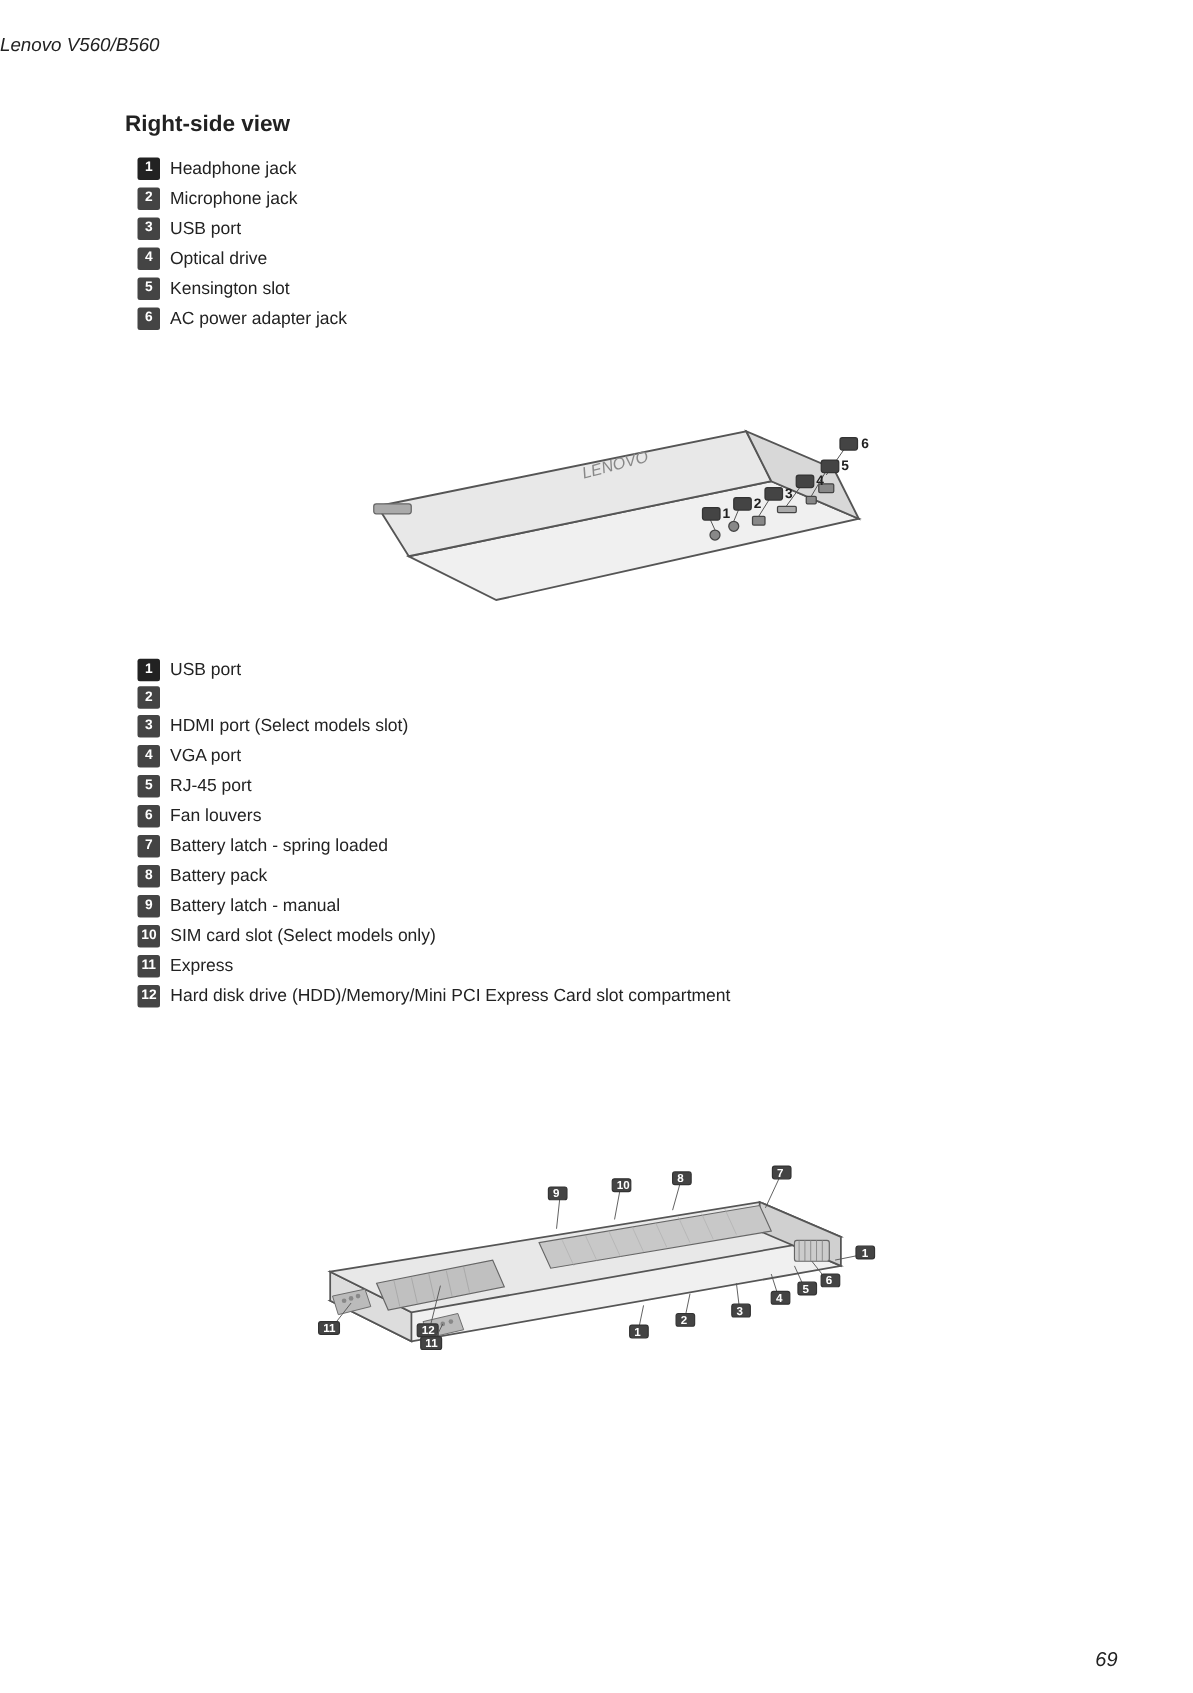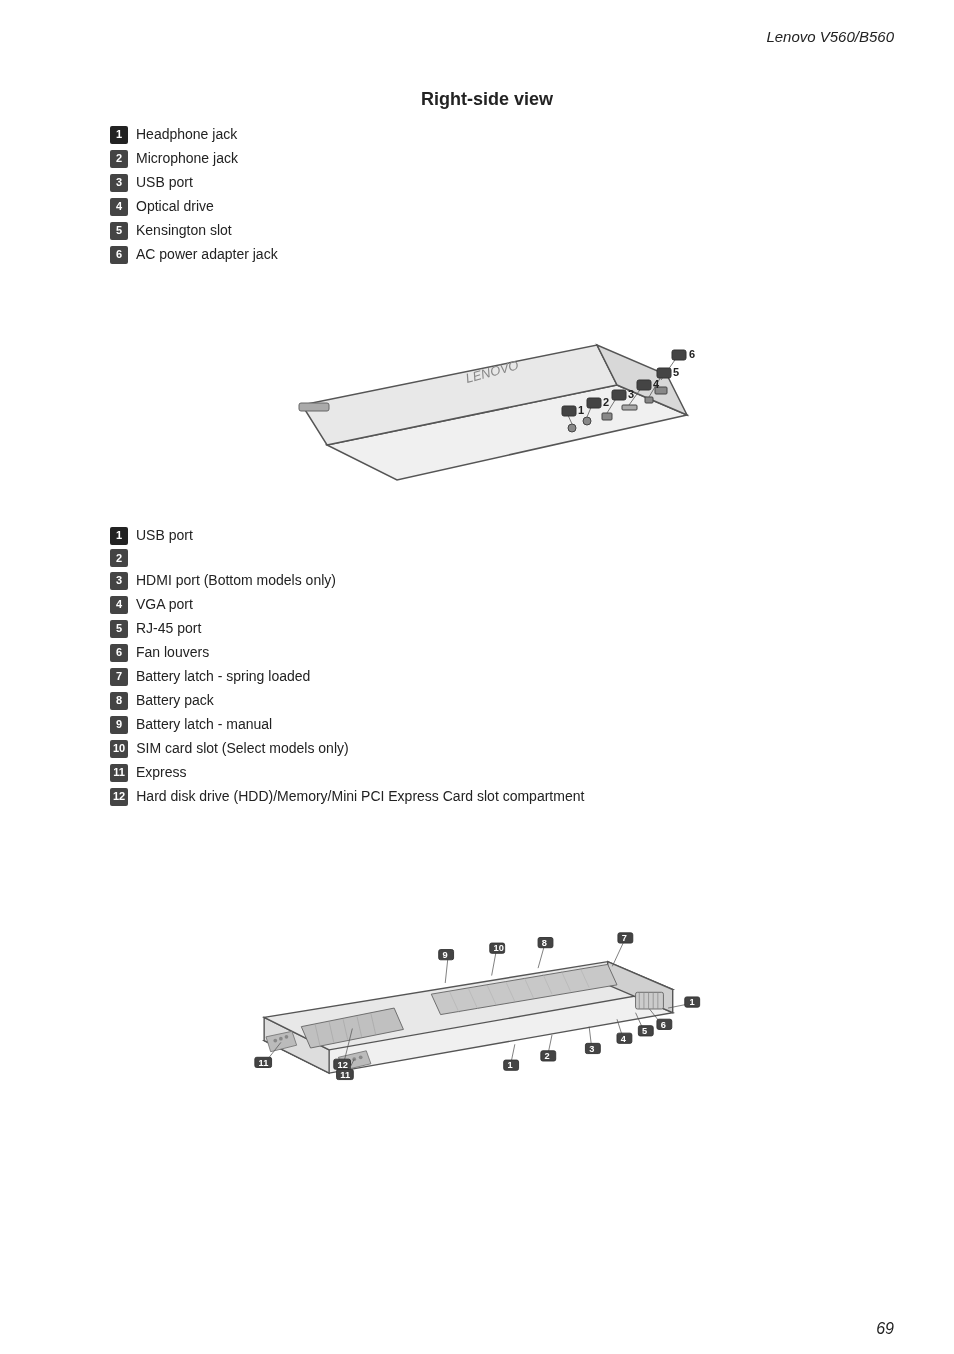--- a/index.html
+++ b/index.html
@@ -6,35 +6,33 @@
     body {
       width: 954px;
       min-height: 1354px;
       background: #ffffff;
       font-family: Arial, Helvetica, sans-serif;
       font-size: 14px;
       color: #222;
       position: relative;
     }
     .page-header {
-      text-align: right;
-      padding: 28px 60px 0 12px;
+      padding: 28px 60px 0 0;
       font-style: italic;
       font-size: 15px;
       color: #222;
     }
     .content {
       padding: 20px 80px 40px 100px;
     }
     .section-title {
       font-size: 18px;
       font-weight: bold;
       margin-bottom: 14px;
       margin-top: 24px;
-      text-align: center;
     }
     .item-list {
       list-style: none;
       margin-bottom: 20px;
       margin-left: 10px;
     }
     .item-list li {
       display: flex;
       align-items: center;
       margin-bottom: 3px;
@@ -170,21 +168,21 @@
     <ul class="item-list">
       <li>
         <span class="num-badge black-filled">1</span>
         <span>USB port</span>
       </li>
       <li>
         <span class="num-badge">2</span>
       </li>
       <li>
         <span class="num-badge">3</span>
-        <span>HDMI port (Bottom models only)</span>
+        <span>HDMI port (Select models slot)</span>
       </li>
       <li>
         <span class="num-badge">4</span>
         <span>VGA port</span>
       </li>
       <li>
         <span class="num-badge">5</span>
         <span>RJ-45 port</span>
       </li>
       <li>

